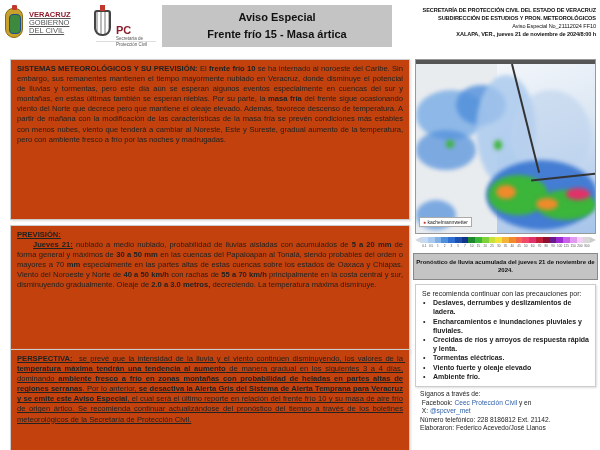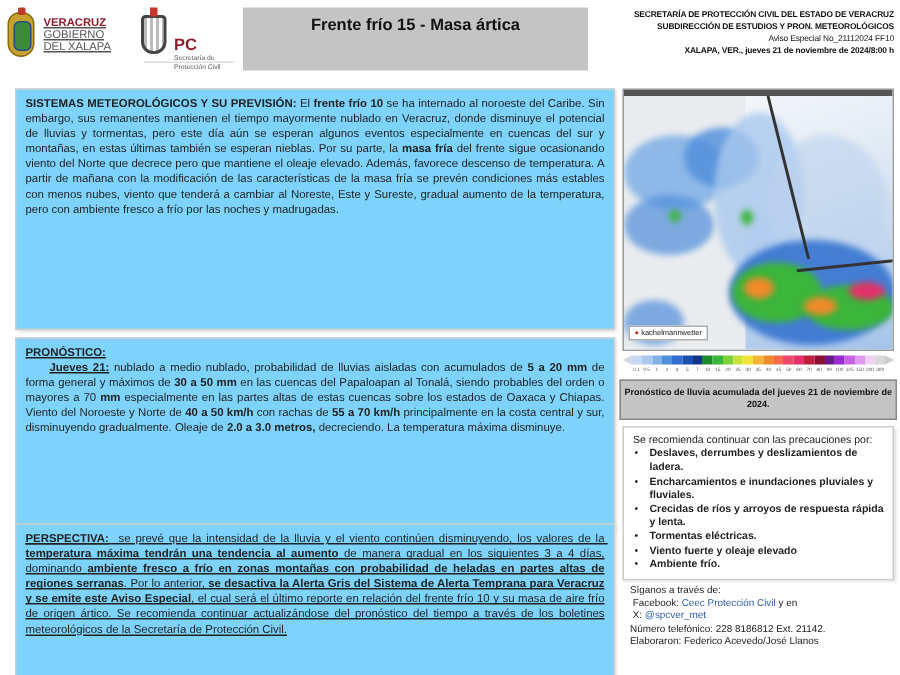--- a/index.html
+++ b/index.html
@@ -20,21 +20,21 @@
   .pc-text .pc { font-size: 11px; font-weight: bold; color: #8c1d2c; line-height: 12px; margin-top: 26px; }
   .pc-text .sub { font-size: 4.5px; color: #555; display: block; }
   .hdr-divider { position: absolute; left: 96px; top: 41px; width: 60px; height: 1px; background: #ddd; }
 
   .title-box { position: absolute; left: 162px; top: 5px; width: 230px; height: 42px; background: #c4c4c4; text-align: center; font-weight: bold; font-size: 11px; line-height: 17px; padding-top: 4px; color: #111; }
 
   .org { position: absolute; right: 4px; top: 6px; width: 212px; text-align: right; font-size: 5.6px; line-height: 8px; color: #111; font-weight: bold; letter-spacing: -0.1px; }
   .org span { display: block; }
 
   
-  .panel { position: absolute; left: 10px; width: 400px; border: 1px solid #ccc; box-shadow: 1px 1px 2px #ddd; background: #7dd3fc; padding: 4px 6px; font-size: 7.6px; line-height: 10.1px; text-align: justify; }
+  .panel { position: absolute; left: 10px; width: 400px; border: 1px solid #ccc; box-shadow: 1px 1px 2px #ddd; background: #c2410c; padding: 4px 6px; font-size: 7.6px; line-height: 10.1px; text-align: justify; }
   .p1 { top: 59px; height: 161px; }
   .p2 { top: 225px; height: 129px; }
   .p3 { top: 349px; height: 103px; text-decoration: underline; }
   .panel b { font-weight: bold; }
   .u { text-decoration: underline; font-weight: bold; }
   .indent { display: inline-block; width: 16px; }
 
   
   .map { position: absolute; left: 415px; top: 59px; width: 181px; height: 175px; border: 1px solid #999; overflow: hidden; background: #eef3f8; }
   .map-top { position: absolute; left: 0; top: 0; width: 100%; height: 4px; background: #555; }
@@ -65,50 +65,51 @@
   .follow .link { color: #2e5fa8; }
 </style>
 </head>
 <body>
 
 <div class="logo-veracruz">
   <div class="shield"></div>
   <div class="vz-text">
     <div class="v1">VERACRUZ</div>
     <div>GOBIERNO</div>
-    <div>DEL XALAPA</div>
+    <div>DEL CIVIL</div>
   </div>
 </div>
 <div class="logo-pc">
   <div class="pc-shield"></div>
   <div class="pc-text">
     <div class="pc">PC</div>
     <span class="sub">Secretaría de</span>
     <span class="sub">Protección Civil</span>
   </div>
 </div>
 <div class="hdr-divider"></div>
 
 <div class="title-box">
+  <div>Aviso Especial</div>
   <div>Frente frío 15 - Masa ártica</div>
 </div>
 
 <div class="org">
   <span>SECRETARÍA DE PROTECCIÓN CIVIL DEL ESTADO DE VERACRUZ</span>
   <span>SUBDIRECCIÓN DE ESTUDIOS Y PRON. METEOROLÓGICOS</span>
   <span style="font-weight:normal">Aviso Especial No_21112024 FF10</span>
   <span>XALAPA, VER., jueves 21 de noviembre de 2024/8:00 h</span>
 </div>
 
 <div class="panel p1">
   <b>SISTEMAS METEOROLÓGICOS Y SU PREVISIÓN:</b><span> El </span><b>frente frío 10</b><span> se ha internado al noroeste del Caribe. Sin embargo, sus remanentes mantienen el tiempo mayormente nublado en Veracruz, donde disminuye el potencial de lluvias y tormentas, pero este día aún se esperan algunos eventos especialmente en cuencas del sur y montañas, en estas últimas también se esperan nieblas. Por su parte, la </span><b>masa fría</b><span> del frente sigue ocasionando viento del Norte que decrece pero que mantiene el oleaje elevado. Además, favorece descenso de temperatura. A partir de mañana con la modificación de las características de la masa fría se prevén condiciones más estables con menos nubes, viento que tenderá a cambiar al Noreste, Este y Sureste, gradual aumento de la temperatura, pero con ambiente fresco a frío por las noches y madrugadas.</span>
 </div>
 
 <div class="panel p2">
-  <div><span class="u">PRONÓSTICO:</span></div>
+  <div><span class="u">PREVISIÓN:</span></div>
   <span class="indent"></span><span class="u">Jueves 21:</span><span> nublado a medio nublado, probabilidad de lluvias aisladas con acumulados de </span><b>5 a 20 mm</b><span> de forma general y máximos de </span><b>30 a 50 mm</b><span> en las cuencas del Papaloapan al Tonalá, siendo probables del orden o mayores a 70 </span><b>mm</b><span> especialmente en las partes altas de estas cuencas sobre los estados de Oaxaca y Chiapas. Viento del Noroeste y Norte de </span><b>40 a 50 km/h</b><span> con rachas de </span><b>55 a 70 km/h</b><span> principalmente en la costa central y sur, disminuyendo gradualmente. Oleaje de </span><b>2.0 a 3.0 metros,</b><span> decreciendo. La temperatura máxima disminuye.</span>
 </div>
 
 <div class="panel p3">
   <span class="u">PERSPECTIVA:</span><span style="white-space:pre-wrap">  se prevé que la intensidad de la lluvia y el viento continúen disminuyendo, los valores de la </span><b>temperatura máxima tendrán una tendencia al aumento</b><span> de manera gradual en los siguientes 3 a 4 días, dominando </span><b>ambiente fresco a frío en zonas montañas con probabilidad de heladas en partes altas de regiones serranas</b><span>. Por lo anterior, </span><b>se desactiva la Alerta Gris del Sistema de Alerta Temprana para Veracruz y se emite este Aviso Especial</b><span>, el cual será el último reporte en relación del frente frío 10 y su masa de aire frío de origen ártico. Se recomienda continuar actualizándose del pronóstico del tiempo a través de los boletines meteorológicos de la Secretaría de Protección Civil.</span>
 </div>
 
 <div class="map">
   <div class="map-land"></div>
   <div class="map-sea"></div>

